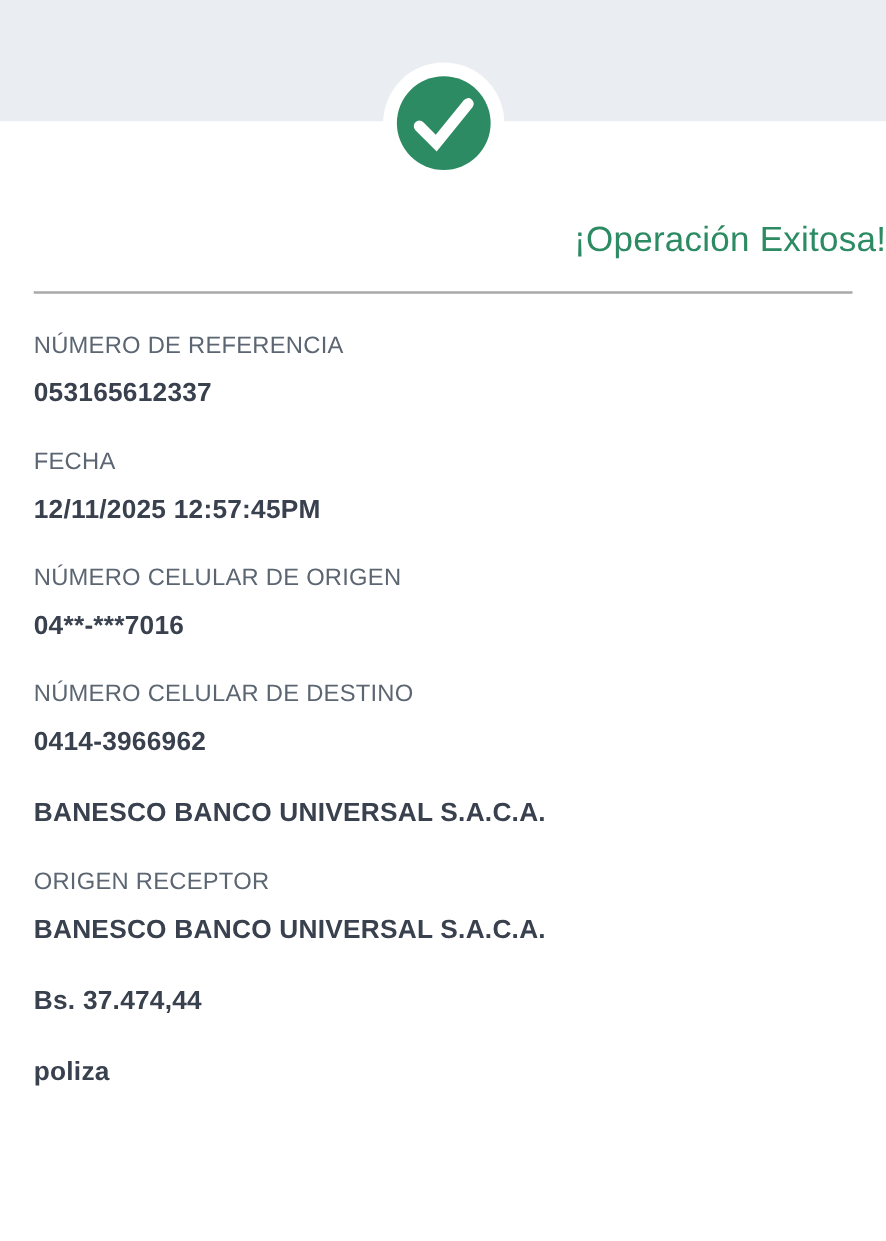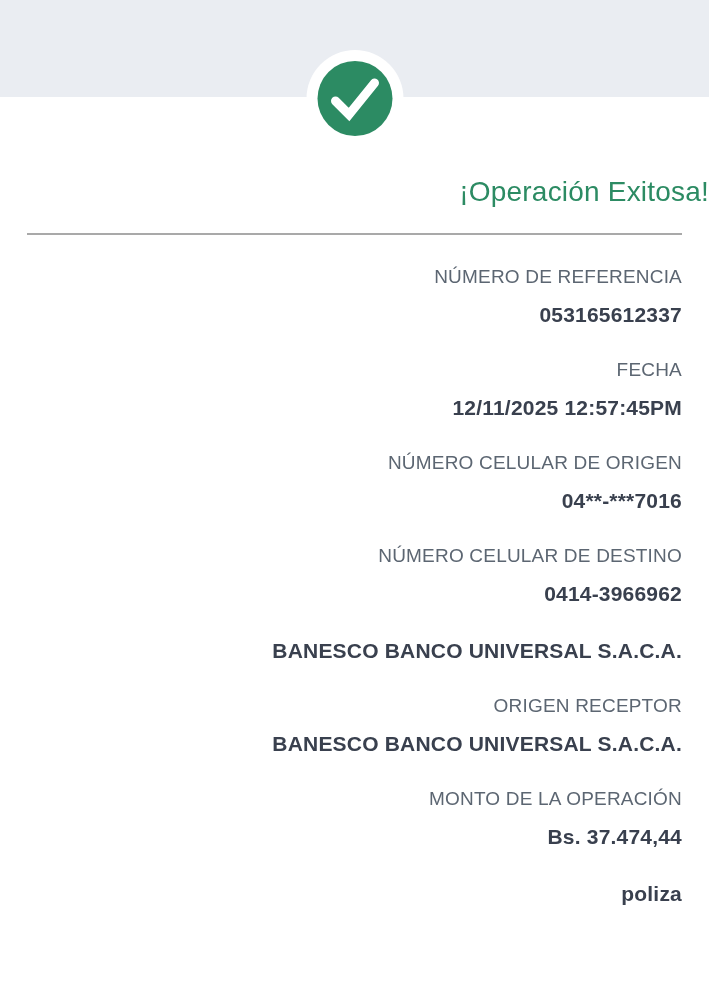--- a/index.html
+++ b/index.html
@@ -51,21 +51,20 @@
   .divider {
     border: none;
     border-top: 2px solid var(--divider, #a9a9a9);
     margin: 24px 27px 0 27px;
   }
   .fields {
     padding: 30px 27px 0 27px;
   }
   .field {
     margin-bottom: 30px;
-    text-align: right;
   }
   .field-label {
     font-size: 19px;
     line-height: 24px;
     font-weight: 400;
     color: var(--label, #5c6672);
     letter-spacing: 0.2px;
   }
   .field-value {
     font-size: 21px;
@@ -121,21 +120,20 @@
   <div class="field">
     <div class="field-value">BANESCO BANCO UNIVERSAL S.A.C.A.</div>
   </div>
 
   <div class="field">
     <div class="field-label">ORIGEN RECEPTOR</div>
     <div class="field-value">BANESCO BANCO UNIVERSAL S.A.C.A.</div>
   </div>
 
   <div class="field">
-    <div class="field-label">MONTO DE LA OPERACIÓN</div>
     <div class="field-value">Bs. 37.474,44</div>
   </div>
 
   <div class="field">
     <div class="field-value">poliza</div>
   </div>
 
 </div>
 
 </body></html>

